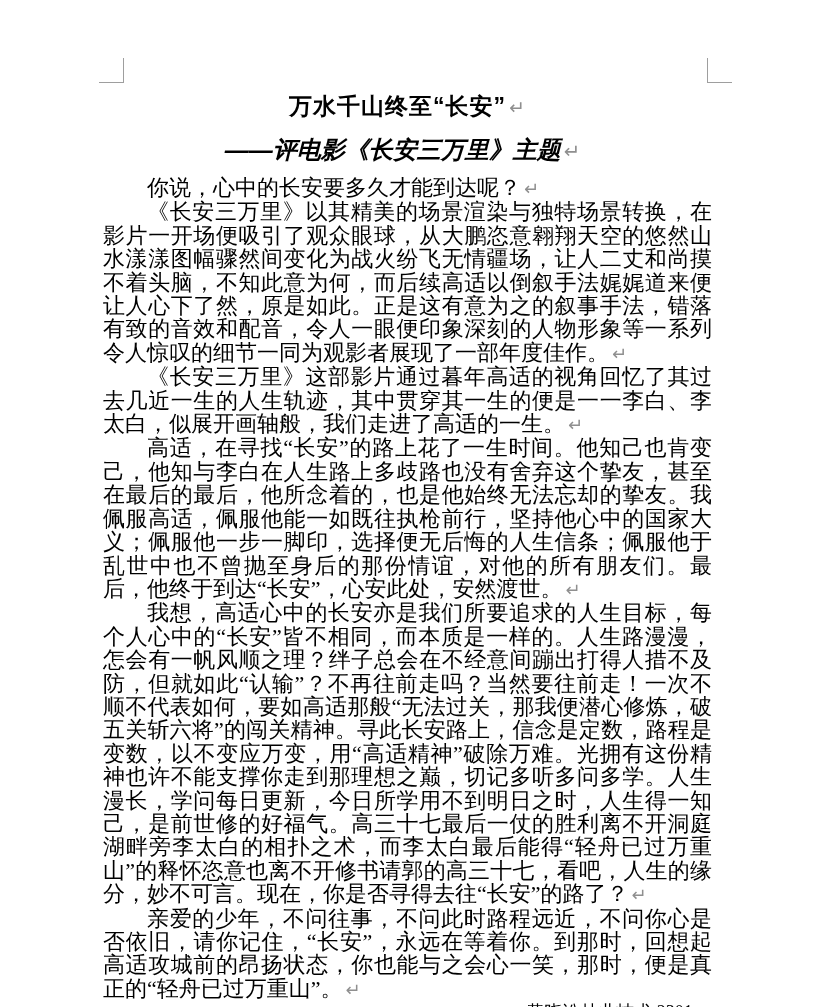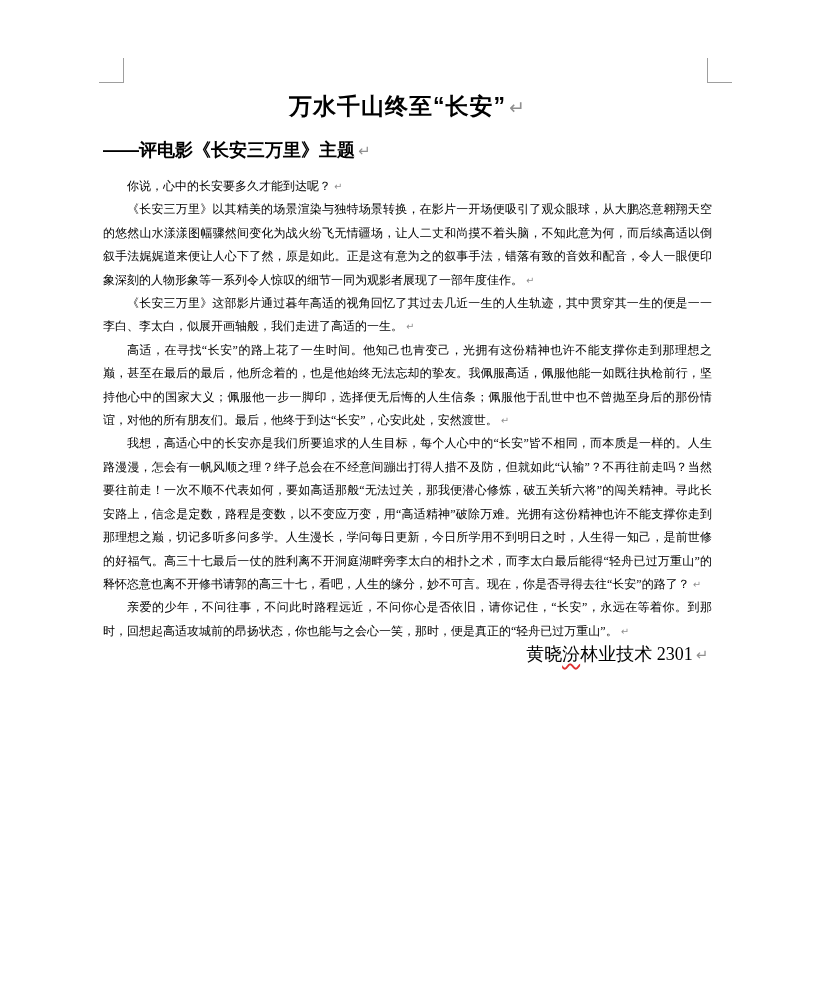--- a/index.html
+++ b/index.html
@@ -47,29 +47,30 @@
     font-size: 23px;
     line-height: 28px;
     text-align: center;
     letter-spacing: 1px;
     cursor: text;
   }
   .subtitle {
     margin: 0 0 11px 0;
     font-family: "Liberation Sans", sans-serif;
     font-weight: bold;
-    font-size: 18px;
+    font-size: 24px;
     line-height: 26px;
-    text-align: left;
+    text-align: center;
     padding-right: 10px;
     cursor: text;
+    font-style: italic;
   }
   .body-text p.para {
     margin: 0;
-    font-size: 12px;
+    font-size: 22px;
     line-height: 23.4px;
     text-align: justify;
     text-indent: 2em;
     cursor: text;
   }
   .pmark {
     font-family: "DejaVu Sans", sans-serif;
     color: #8f8f8f;
     font-weight: normal;
     font-size: 0.82em;
@@ -104,21 +105,21 @@
   <div class="content">
 
     <h1 class="title"><span>万水千山终至“长安”</span><span class="pmark">↵</span></h1>
 
     <div class="subtitle"><span>——评电影《长安三万里》主题</span><span class="pmark">↵</span></div>
 
     <div class="body-text">
         <p class="para"><span>你说，心中的长安要多久才能到达呢？</span><span class="pmark">↵</span></p>
         <p class="para"><span>《长安三万里》以其精美的场景渲染与独特场景转换，在影片一开场便吸引了观众眼球，从大鹏恣意翱翔天空的悠然山水漾漾图幅骤然间变化为战火纷飞无情疆场，让人二丈和尚摸不着头脑，不知此意为何，而后续高适以倒叙手法娓娓道来便让人心下了然，原是如此。正是这有意为之的叙事手法，错落有致的音效和配音，令人一眼便印象深刻的人物形象等一系列令人惊叹的细节一同为观影者展现了一部年度佳作。</span><span class="pmark">↵</span></p>
         <p class="para"><span>《长安三万里》这部影片通过暮年高适的视角回忆了其过去几近一生的人生轨迹，其中贯穿其一生的便是一一李白、李太白，似展开画轴般，我们走进了高适的一生。</span><span class="pmark">↵</span></p>
-        <p class="para"><span>高适，在寻找“长安”的路上花了一生时间。他知己也肯变己，光拥有这份精神也许不能支撑你走到那理想之巅，甚至在最后的最后，他所念着的，也是他始终无法忘却的挚友。我佩服高适，佩服他能一如既往执枪前行，坚持他心中的国家大义；佩服他一步一脚印，选择便无后悔的人生信条；佩服他于乱世中也不曾抛至身后的那份情谊，对他的所有朋友们。最后，他终于到达“长安”，心安此处，安然渡世。</span><span class="pmark">↵</span></p>
+        <p class="para"><span>高适，在寻找“长安”的路上花了一生时间。他知己也肯变己，他知与李白在人生路上多歧路也没有舍弃这个挚友，甚至在最后的最后，他所念着的，也是他始终无法忘却的挚友。我佩服高适，佩服他能一如既往执枪前行，坚持他心中的国家大义；佩服他一步一脚印，选择便无后悔的人生信条；佩服他于乱世中也不曾抛至身后的那份情谊，对他的所有朋友们。最后，他终于到达“长安”，心安此处，安然渡世。</span><span class="pmark">↵</span></p>
         <p class="para"><span>我想，高适心中的长安亦是我们所要追求的人生目标，每个人心中的“长安”皆不相同，而本质是一样的。人生路漫漫，怎会有一帆风顺之理？绊子总会在不经意间蹦出打得人措不及防，但就如此“认输”？不再往前走吗？当然要往前走！一次不顺不代表如何，要如高适那般“无法过关，那我便潜心修炼，破五关斩六将”的闯关精神。寻此长安路上，信念是定数，路程是变数，以不变应万变，用“高适精神”破除万难。光拥有这份精神也许不能支撑你走到那理想之巅，切记多听多问多学。人生漫长，学问每日更新，今日所学用不到明日之时，人生得一知己，是前世修的好福气。高三十七最后一仗的胜利离不开洞庭湖畔旁李太白的相扑之术，而李太白最后能得“轻舟已过万重山”的释怀恣意也离不开修书请郭的高三十七，看吧，人生的缘分，妙不可言。现在，你是否寻得去往“长安”的路了？</span><span class="pmark">↵</span></p>
         <p class="para"><span>亲爱的少年，不问往事，不问此时路程远近，不问你心是否依旧，请你记住，“长安”，永远在等着你。到那时，回想起高适攻城前的昂扬状态，你也能与之会心一笑，那时，便是真正的“轻舟已过万重山”。</span><span class="pmark">↵</span></p>
       </div>
 
     <div class="signature"><span>黄晓</span><span class="misspell">汾</span><span>林业技术 2301</span><span class="pmark">↵</span></div>
 
   </div>
 </div>
 
 </body></html>

